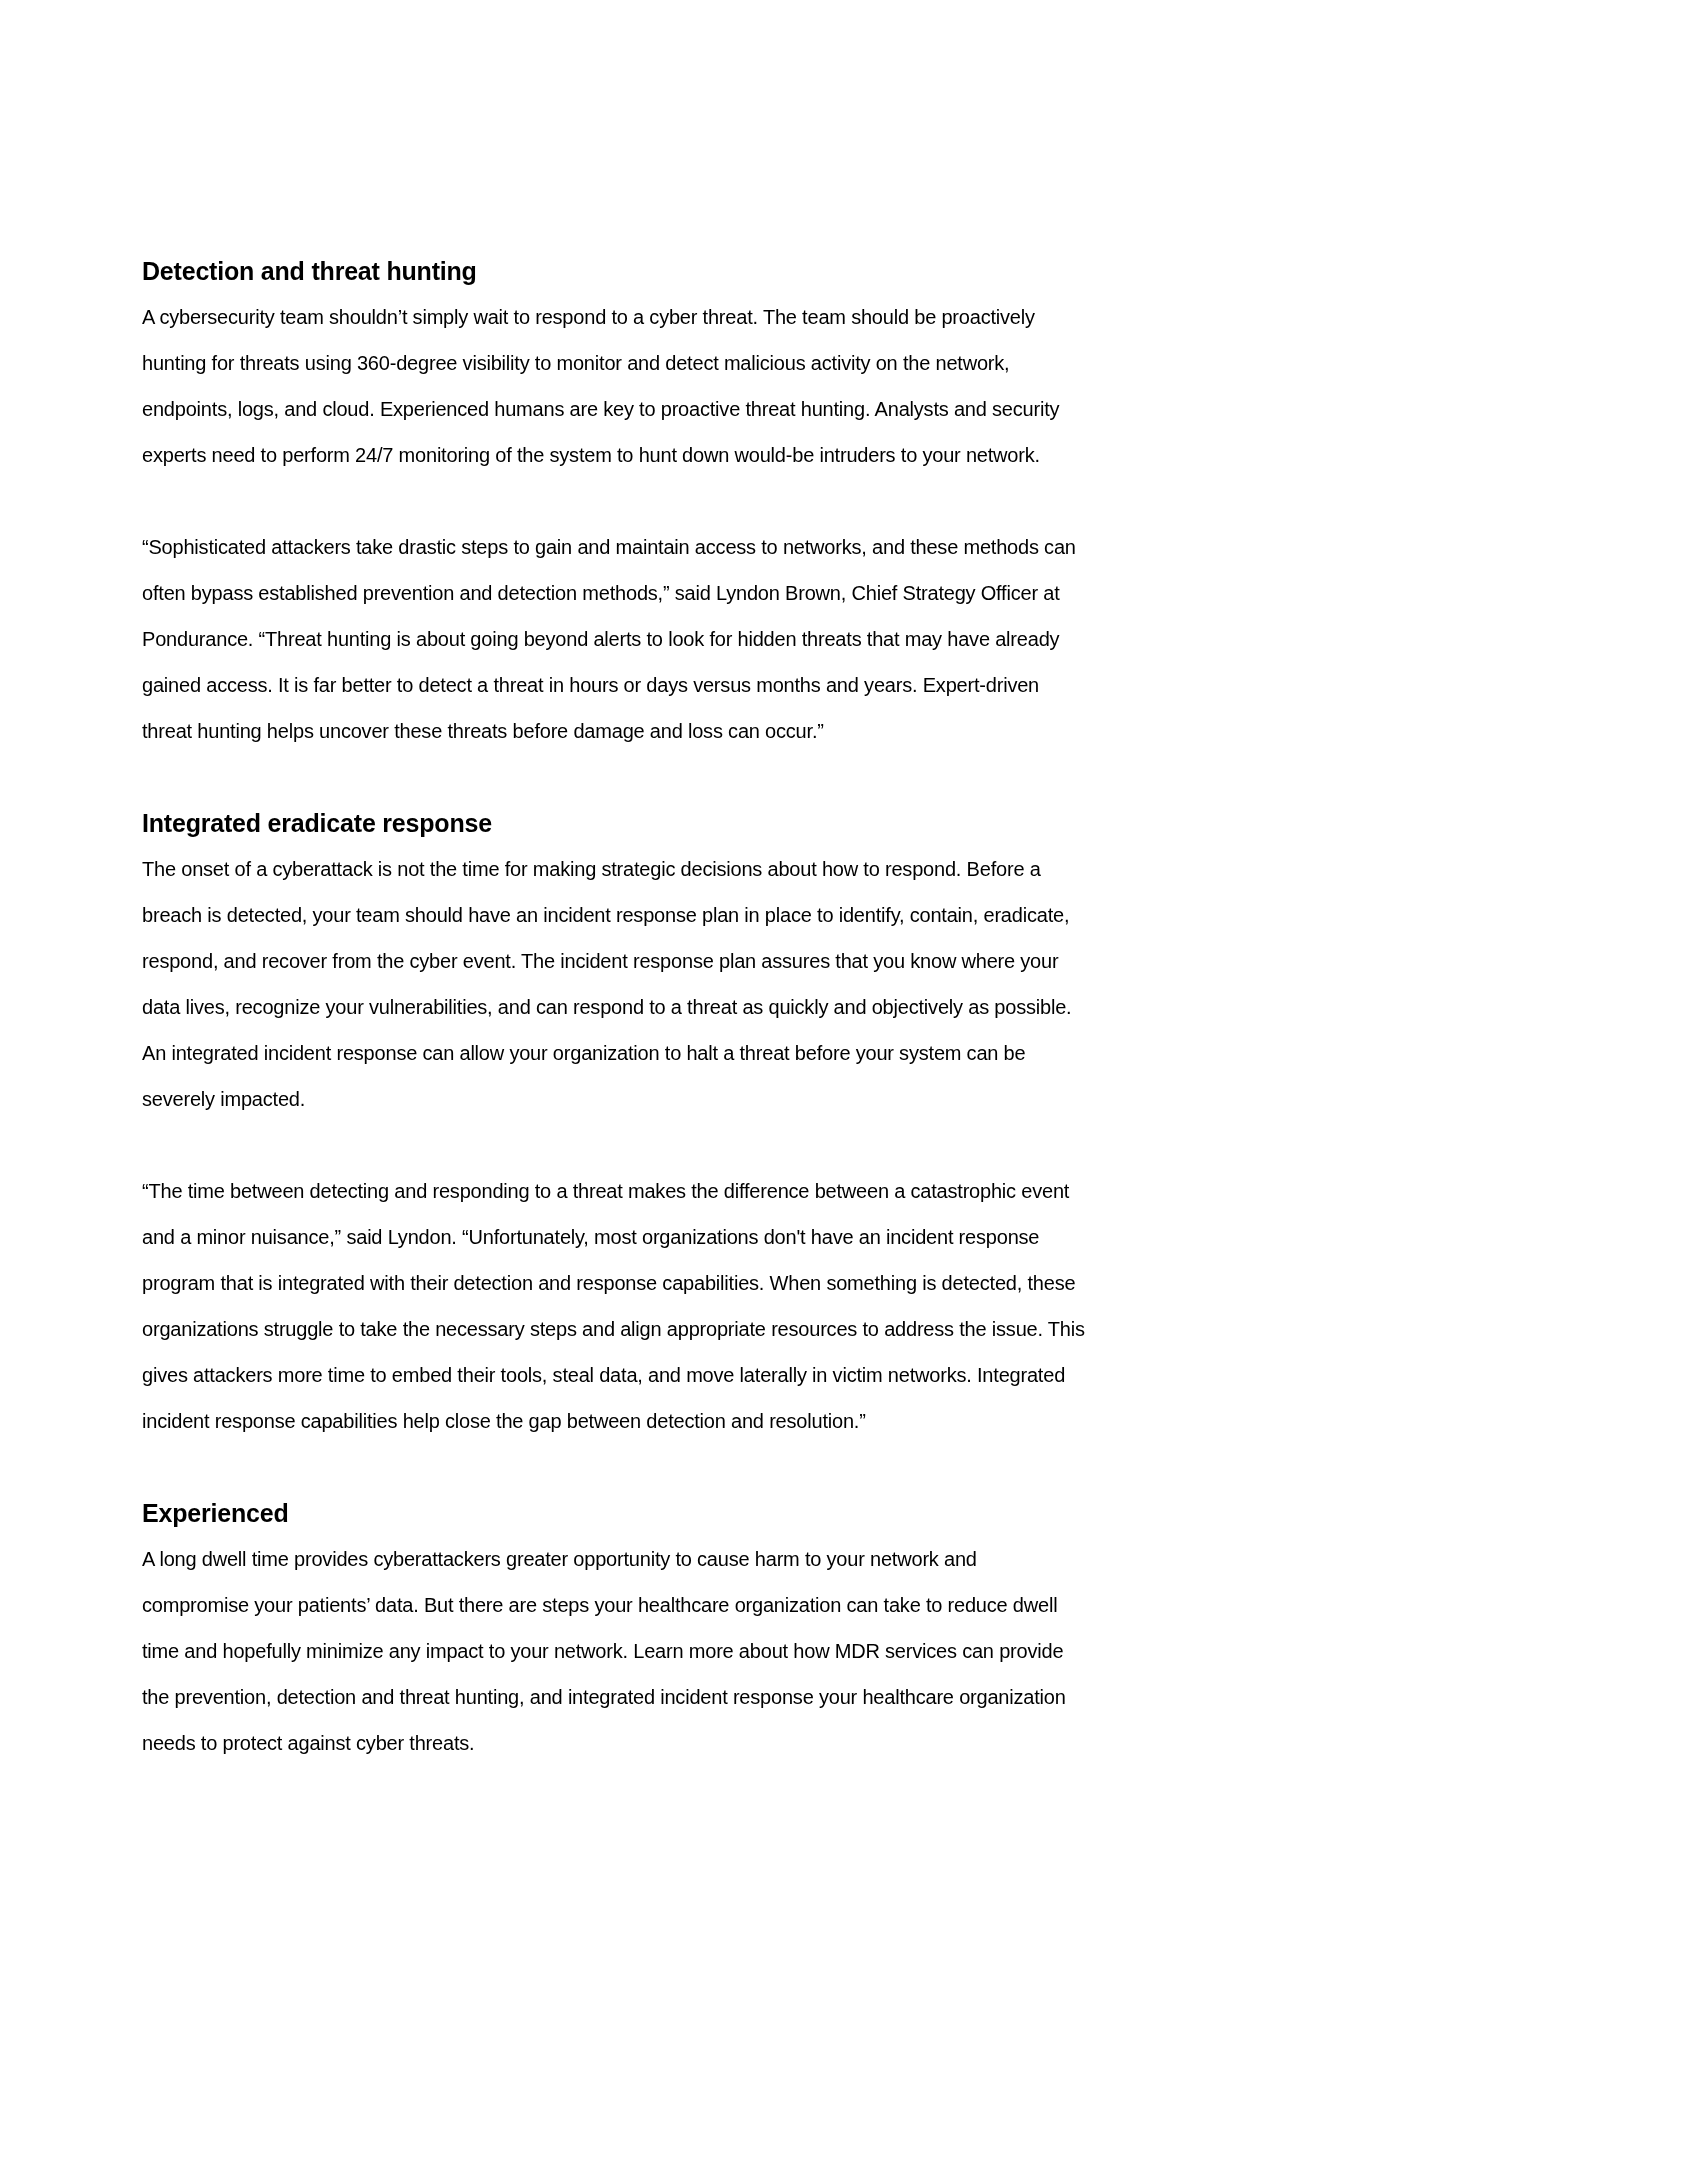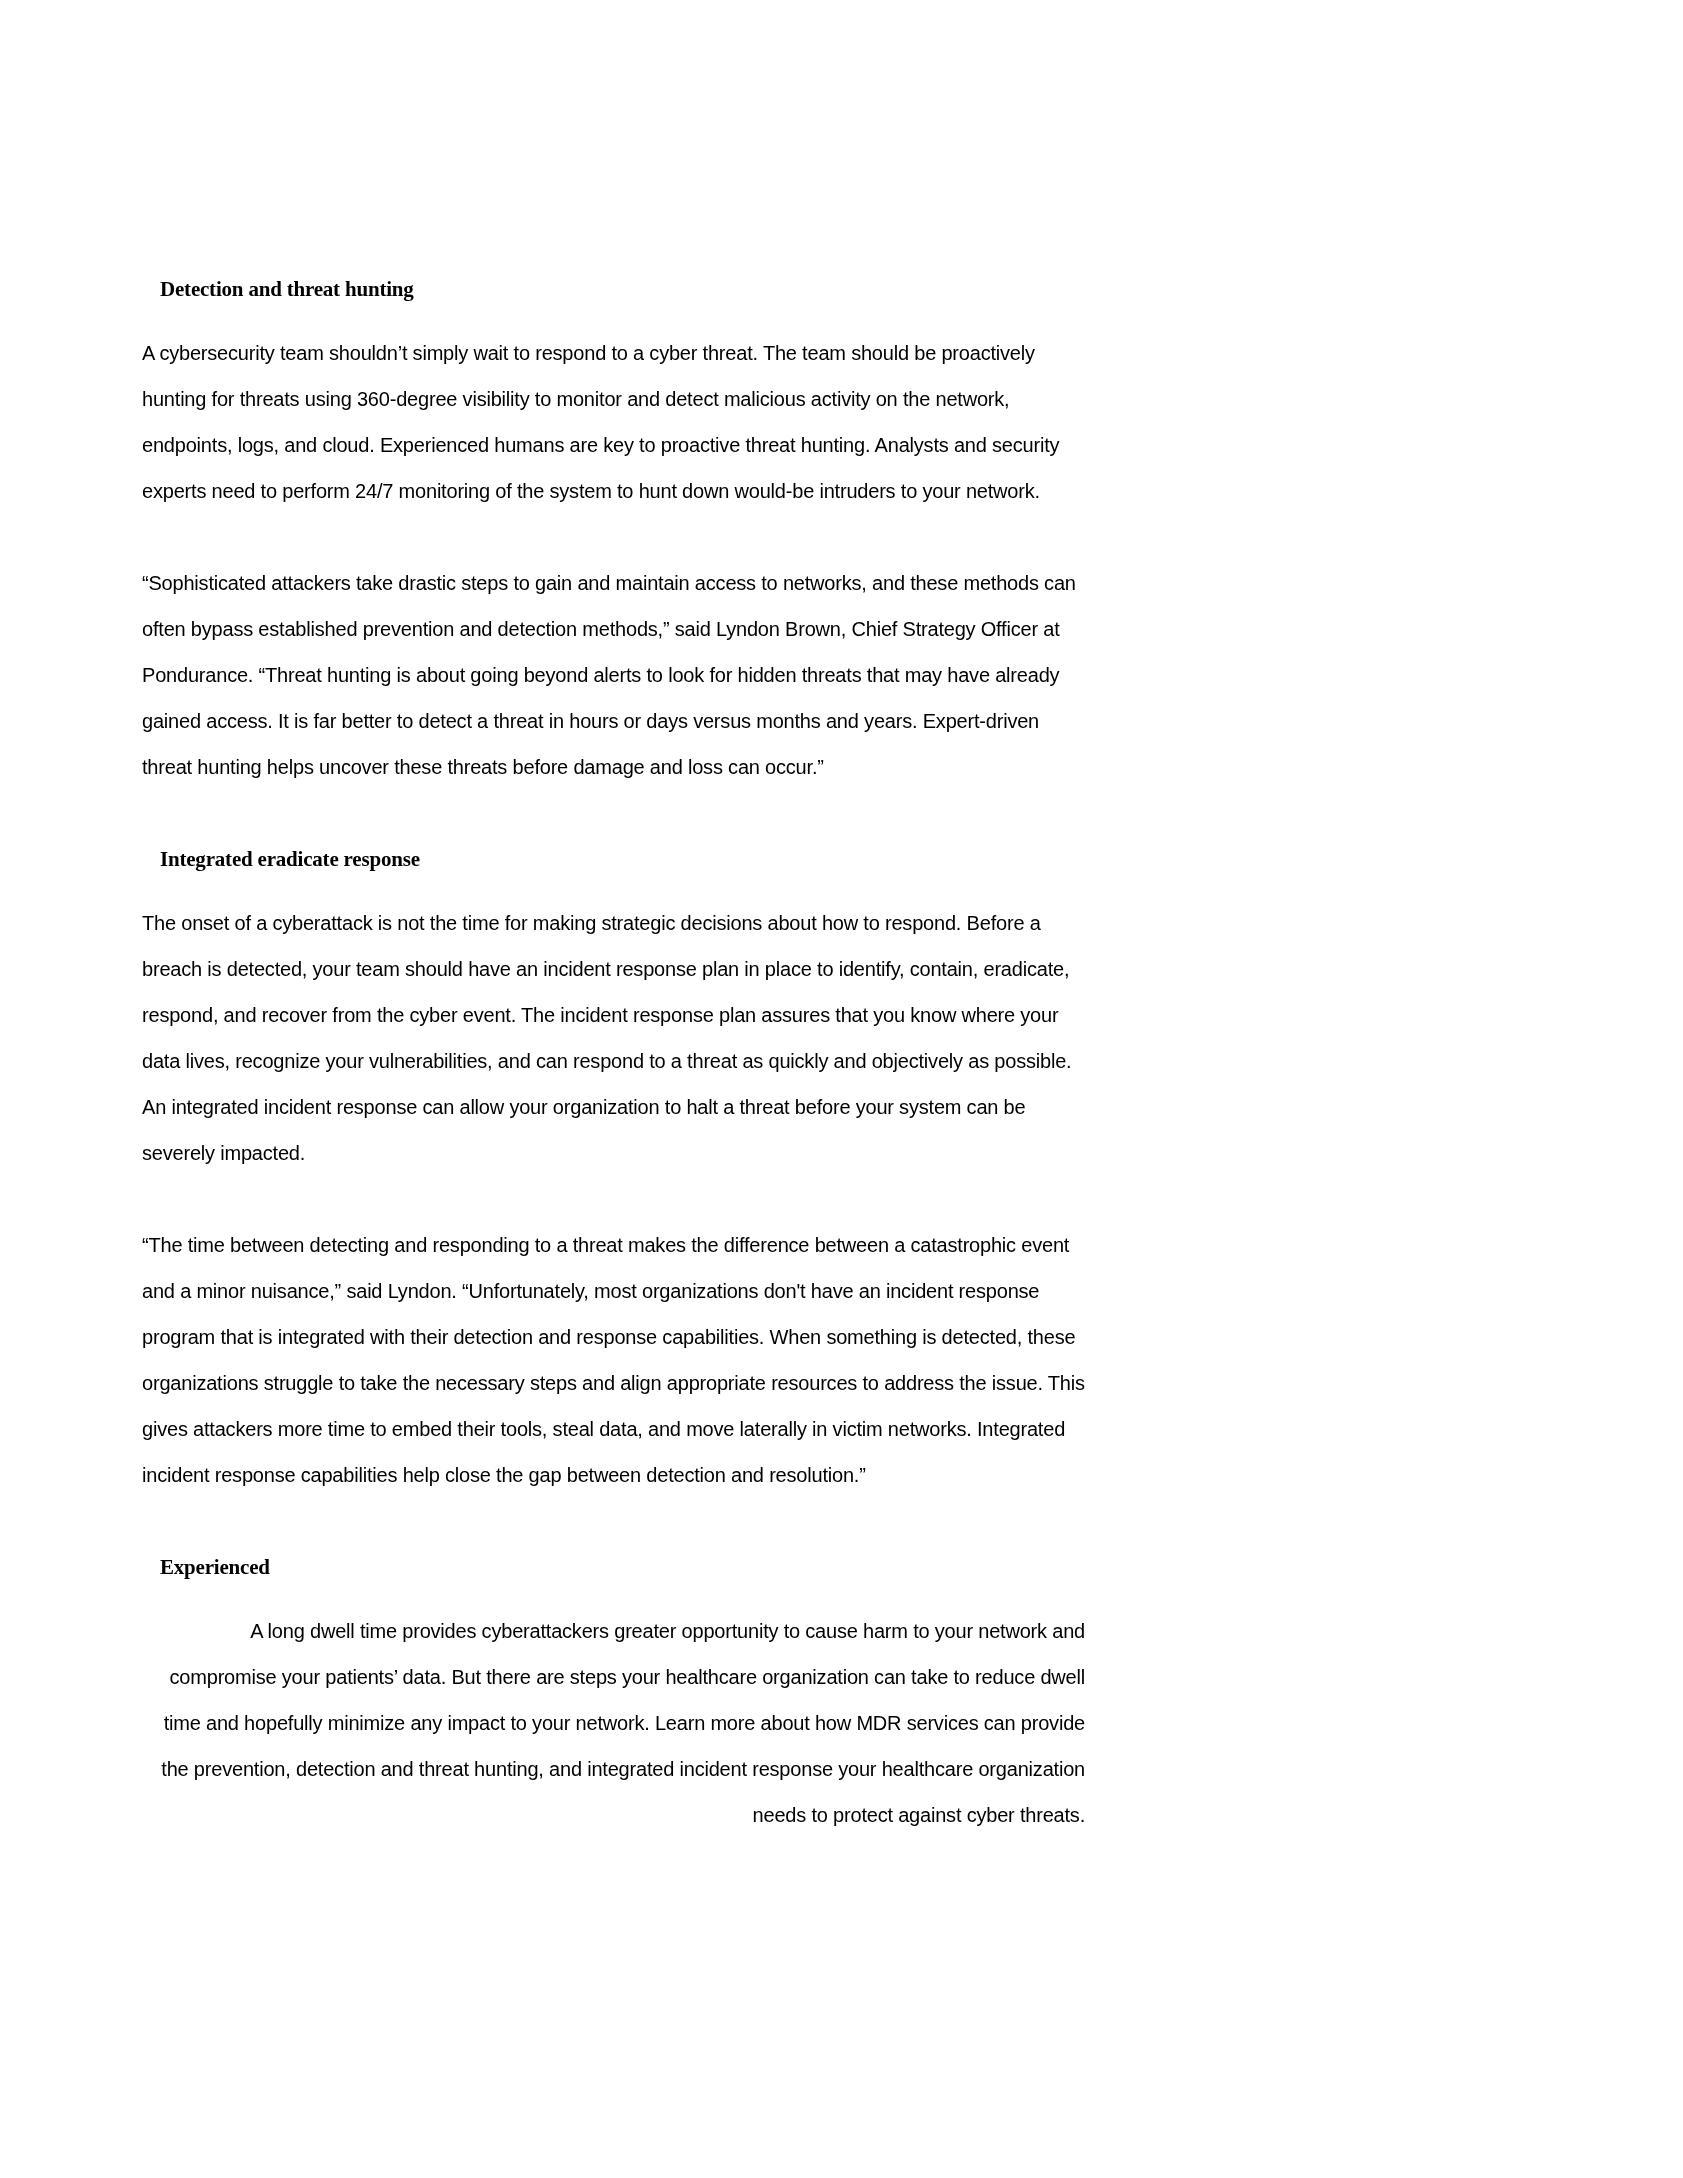--- a/index.html
+++ b/index.html
@@ -20,35 +20,33 @@
     position: absolute;
     left: 142px;
     top: 248px;
     width: 943px;
     font-size: 20px;
     line-height: 46px;
     letter-spacing: -0.2px;
     text-align: left;
   }
   .content h2 {
-    margin: 18px;
+    margin: 0;
     padding: 0;
-    font-size: 21px;
+    font-size: 25px;
     font-weight: 700;
     line-height: 46px;
     letter-spacing: -0.2px;
-    font-family: Liberation Serif, serif;
   }
   .content p {
     margin: 0 0 46px 0;
     padding: 0;
   }
   .content section:last-child p:last-child {
     margin-bottom: 0;
-    text-align: right;
   }
 </style>
 </head>
 <body>
 
 <div class="page">
   <div class="content">
 
     <section>
       <h2>Detection and threat hunting</h2>

